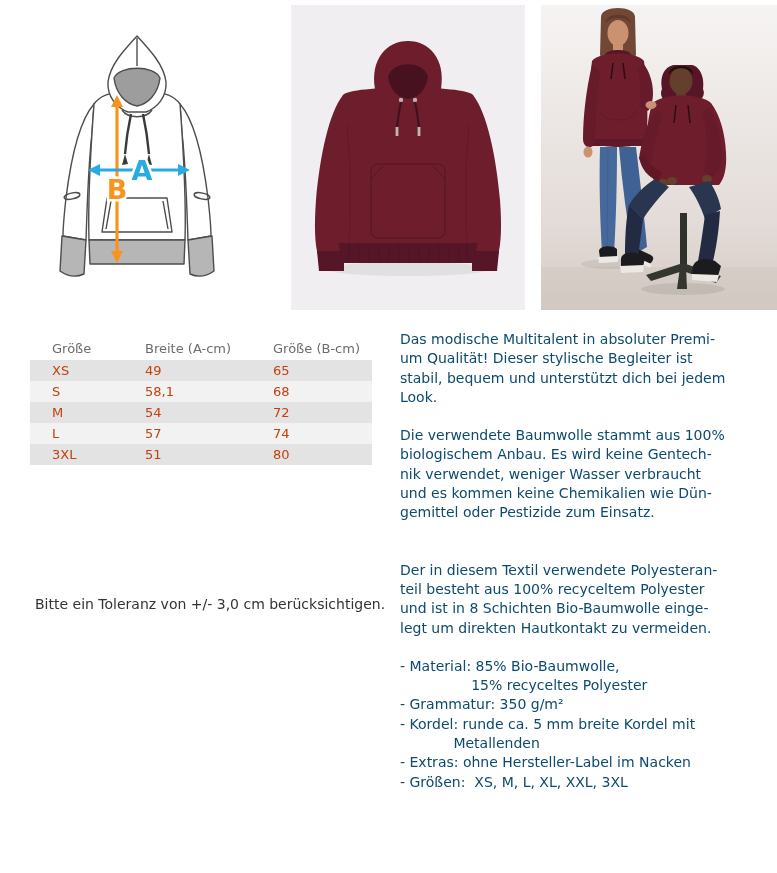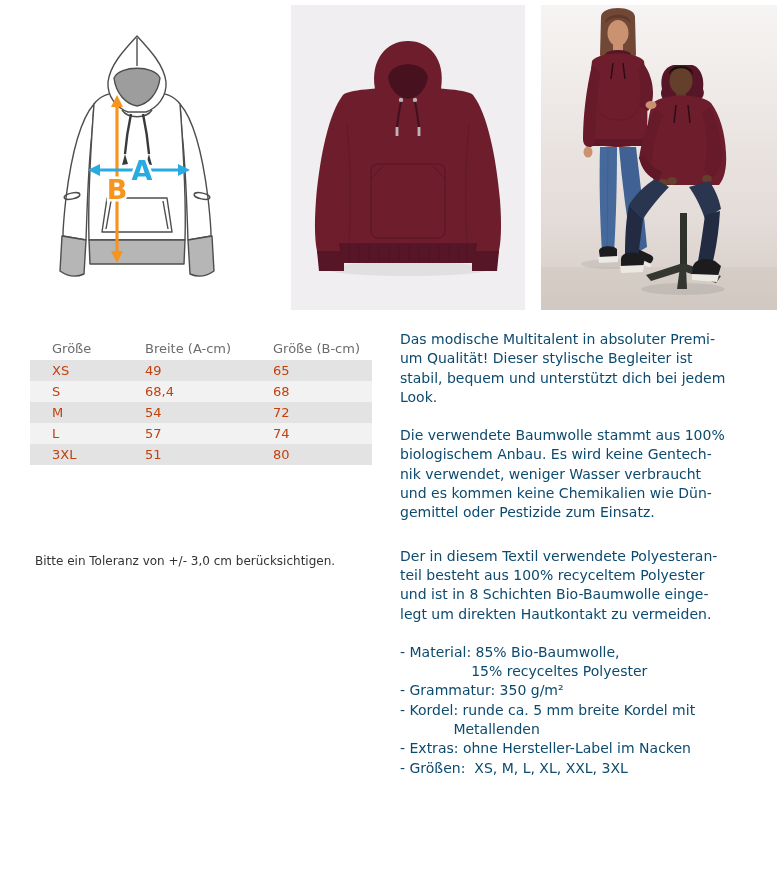--- a/index.html
+++ b/index.html
@@ -21,27 +21,27 @@
   }
   .size-table th {
     font-weight:400; color:#6c6c6c; text-align:left; padding:4px 0 4px 0; background:#fff;
   }
   .size-table td { color:#c2410c; padding:3px 0 3px 0; }
   .size-table th.c1, .size-table td.c1 { padding-left:22px; }
   .size-table tbody tr:nth-child(odd)  { background:#e3e3e3; }
   .size-table tbody tr:nth-child(even) { background:#f2f2f2; }
 
   .tolerance {
-    position:absolute; left:35px; top:554px; font-size:12px; color:#333333; white-space:nowrap;
+    position:absolute; left:35px; top:596px; font-size:14px; color:#333333; white-space:nowrap;
   }
 
   
   .description { position:absolute; left:400px; top:330px; width:356px; font-size:14px; line-height:19.3px; color:#0c4a6e; }
   .desc-par { margin:0 0 19px 0; white-space:pre-wrap; }
-  .desc-par.gap-lg { margin-bottom:24px; }
+  .desc-par.gap-lg { margin-bottom:38px; }
 
   .halo-label { paint-order:stroke; stroke:#ffffff; stroke-width:5px; font-weight:bold; font-size:27px; font-family:"DejaVu Sans","Liberation Sans",sans-serif; text-anchor:middle; }
 </style>
 </head>
 <body>
 
 <div class="page">
 
   <div class="tech-drawing">
     <svg viewBox="0 0 218 294" xmlns="http://www.w3.org/2000/svg">
@@ -207,21 +207,21 @@
       </tr>
     </thead>
     <tbody>
       <tr>
         <td class="c1">XS</td>
         <td>49</td>
         <td>65</td>
       </tr>
       <tr>
         <td class="c1">S</td>
-        <td>68,4</td>
+        <td>58,1</td>
         <td>68</td>
       </tr>
       <tr>
         <td class="c1">M</td>
         <td>54</td>
         <td>72</td>
       </tr>
       <tr>
         <td class="c1">L</td>
         <td>57</td>

